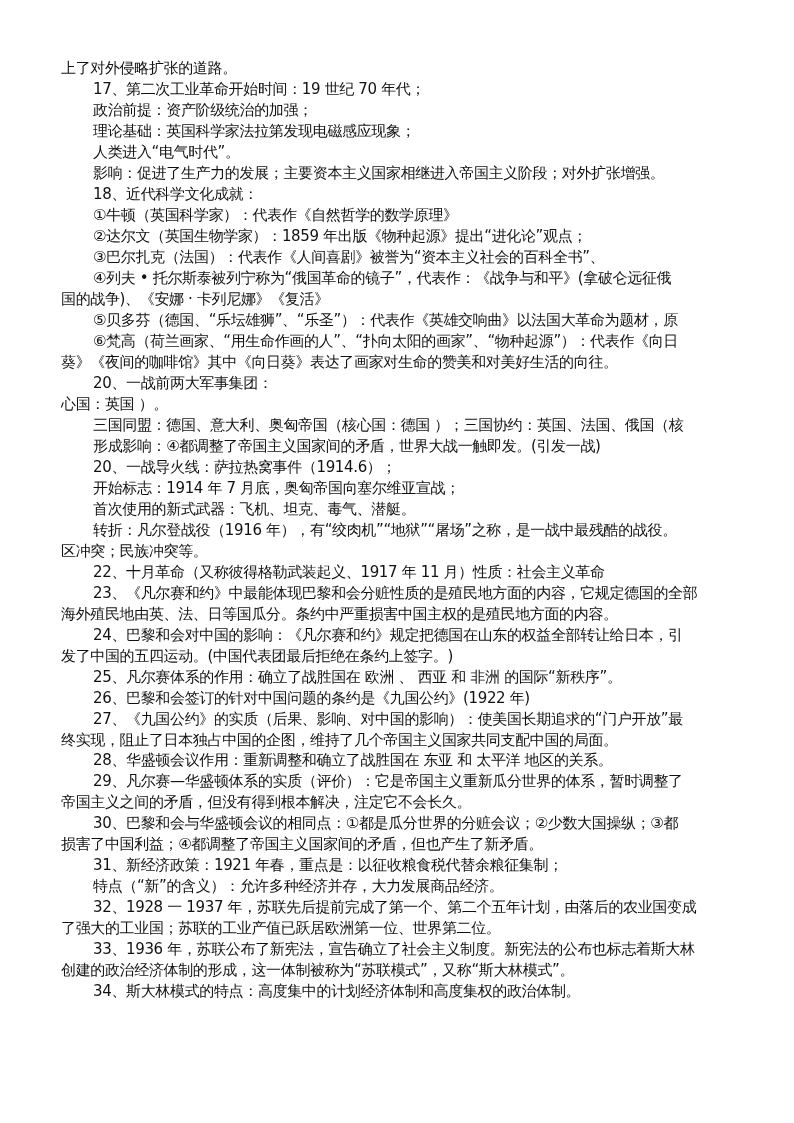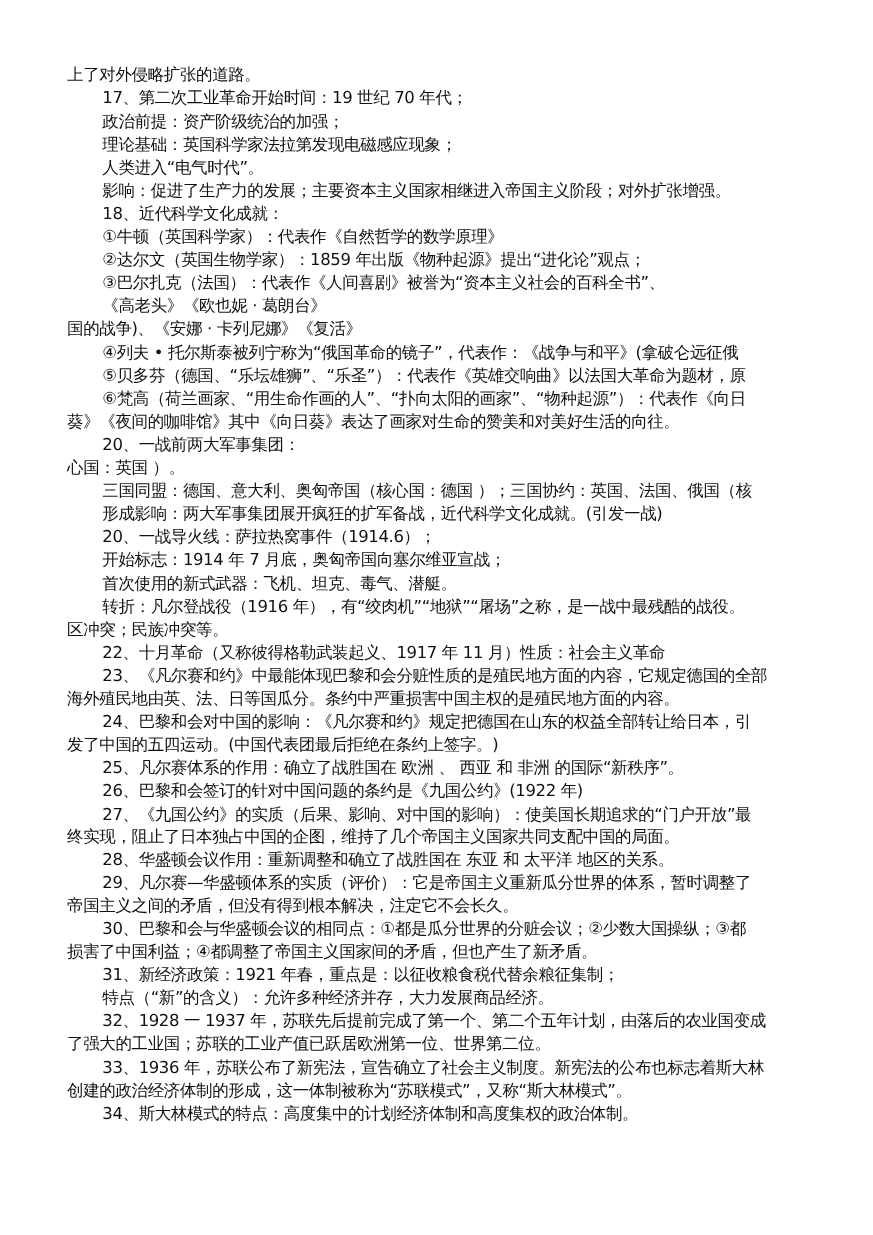--- a/index.html
+++ b/index.html
@@ -48,42 +48,39 @@
     <div class="p">
       <span class="line sub">①牛顿（英国科学家）：代表作《自然哲学的数学原理》</span>
     </div>
     <div class="p">
       <span class="line sub">②达尔文（英国生物学家）：1859 年出版《物种起源》提出“进化论”观点；</span>
     </div>
     <div class="p">
       <span class="line sub">③巴尔扎克（法国）：代表作《人间喜剧》被誉为“资本主义社会的百科全书”、</span>
     </div>
     <div class="p">
-      <span class="line sub">《高老头》《欧也妮 · 葛朗台》</span>
-    </div>
-    <div class="p">
+      <span class="line sub">④列夫 • 托尔斯泰被列宁称为“俄国革命的镜子”，代表作：《战争与和平》(拿破仑远征俄</span>
       <span class="line">国的战争)、《安娜 · 卡列尼娜》《复活》</span>
-      <span class="line sub">④列夫 • 托尔斯泰被列宁称为“俄国革命的镜子”，代表作：《战争与和平》(拿破仑远征俄</span>
     </div>
     <div class="p">
       <span class="line sub">⑤贝多芬（德国、“乐坛雄狮”、“乐圣”）：代表作《英雄交响曲》以法国大革命为题材，原</span>
     </div>
     <div class="p">
       <span class="line sub">⑥梵高（荷兰画家、“用生命作画的人”、“扑向太阳的画家”、“物种起源”）：代表作《向日</span>
       <span class="line">葵》《夜间的咖啡馆》其中《向日葵》表达了画家对生命的赞美和对美好生活的向往。</span>
     </div>
     <div class="p">
       <span class="line sub">20、一战前两大军事集团：</span>
     </div>
     <div class="p">
       <span class="line">心国：英国 ）。</span>
       <span class="line sub">三国同盟：德国、意大利、奥匈帝国（核心国：德国 ）；三国协约：英国、法国、俄国（核</span>
     </div>
     <div class="p">
-      <span class="line sub">形成影响：两大军事集团展开疯狂的扩军备战，近代科学文化成就。(引发一战)</span>
+      <span class="line sub">形成影响：④都调整了帝国主义国家间的矛盾，世界大战一触即发。(引发一战)</span>
     </div>
     <div class="p">
       <span class="line sub">20、一战导火线：萨拉热窝事件（1914.6）；</span>
     </div>
     <div class="p">
       <span class="line sub">开始标志：1914 年 7 月底，奥匈帝国向塞尔维亚宣战；</span>
     </div>
     <div class="p">
       <span class="line sub">首次使用的新式武器：飞机、坦克、毒气、潜艇。</span>
     </div>

